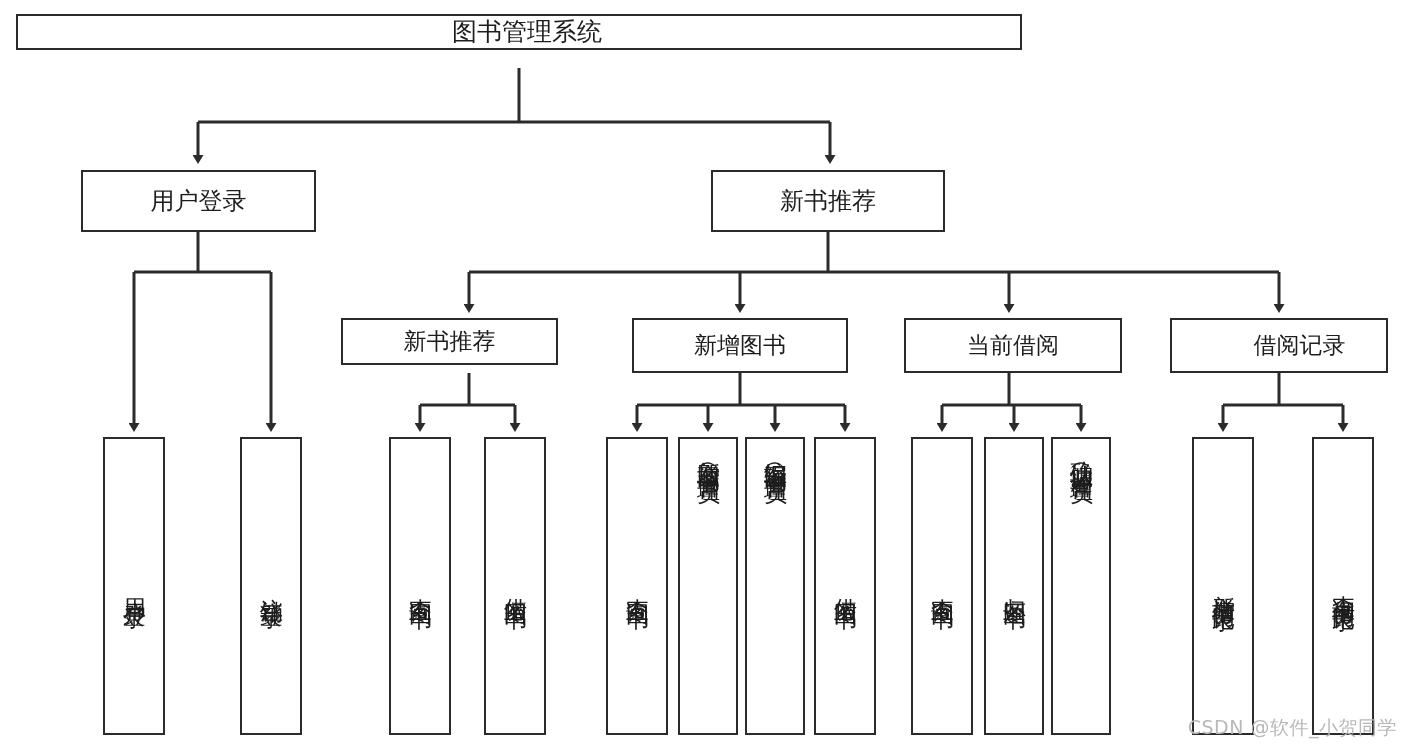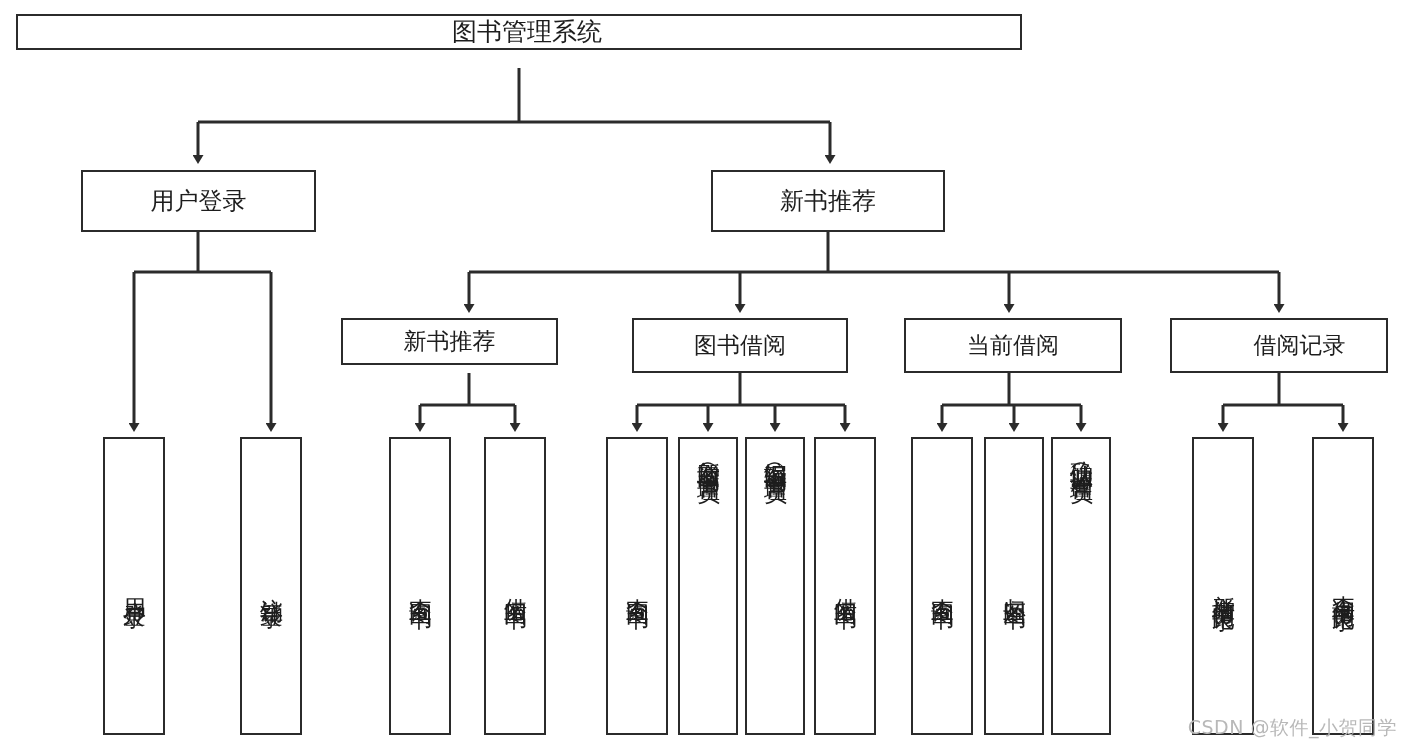--- a/index.html
+++ b/index.html
@@ -142,21 +142,21 @@
     <span>用户登录</span>
   </div>
   <div class="node level2" style="left:711px; top:170px; width:234px; height:62px;">
     <span>新书推荐</span>
   </div>
 
   <div class="node level3" style="left:341px; top:318px; width:217px; height:47px;">
     <span>新书推荐</span>
   </div>
   <div class="node level3" style="left:632px; top:318px; width:216px; height:55px;">
-    <span>图书借阅</span>
+    <span>新增图书</span>
   </div>
   <div class="node level3" style="left:904px; top:318px; width:218px; height:55px;">
     <span>当前借阅</span>
   </div>
   <div class="node level3" style="left:1170px; top:318px; width:218px; height:55px;padding-left:41px;">
     <span>借阅记录</span>
   </div>
 
   <div class="node leaf" style="left:103px; top:437px; width:62px; height:298px;">
     <span class="leaf-inner">

